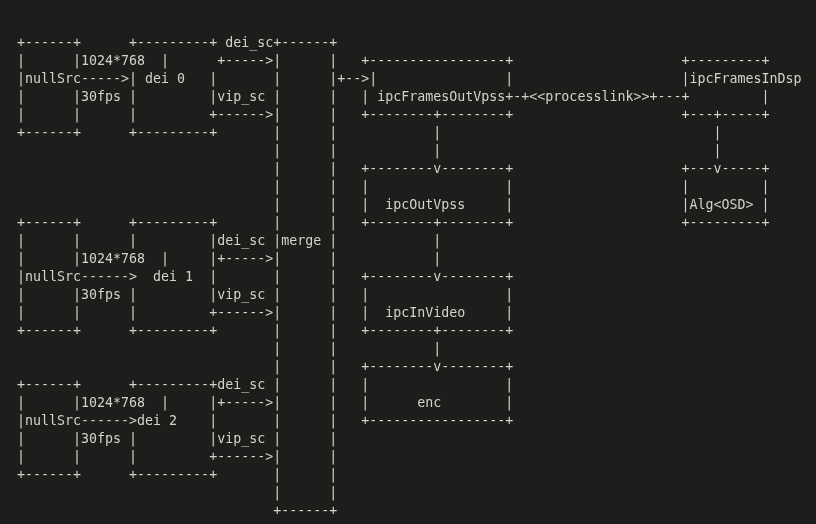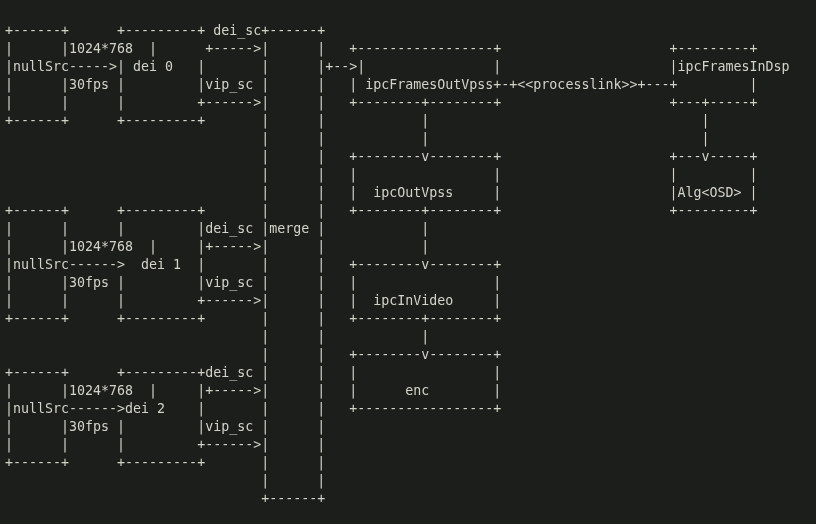--- a/index.html
+++ b/index.html
@@ -16,21 +16,21 @@
     position: absolute;
     left: 0;
     top: 0;
     width: 816px;
     height: 524px;
   }
   pre.ascii-art {
     position: absolute;
     left: 5px;
     top: 22px;
-    margin: 0;
+    margin: 12px;
     font-family: "DejaVu Sans Mono", "Liberation Mono", monospace;
     font-size: 13.3px;
     line-height: 18px;
     letter-spacing: 0;
     color: #d2d3c9;
     white-space: pre;
   }
 </style>
 </head>
 <body data-name="terminal-background">

